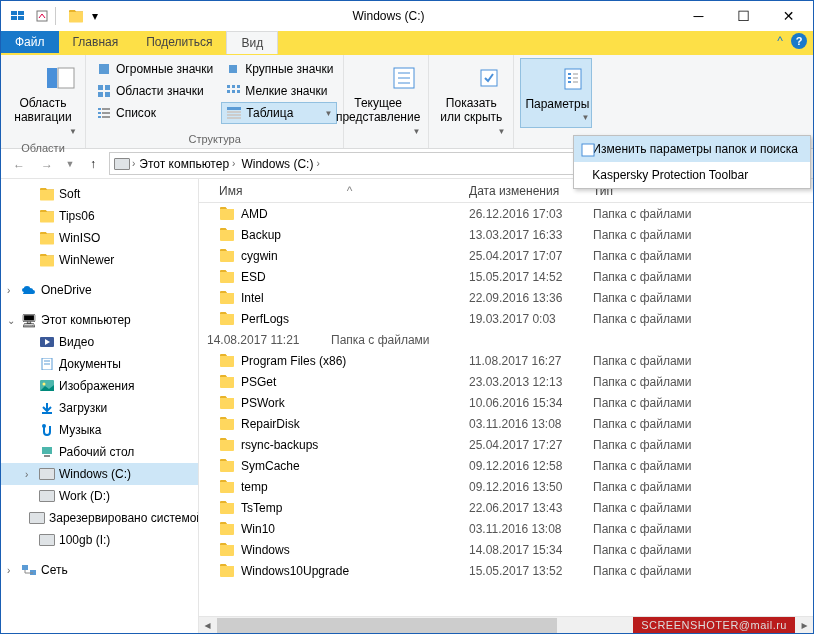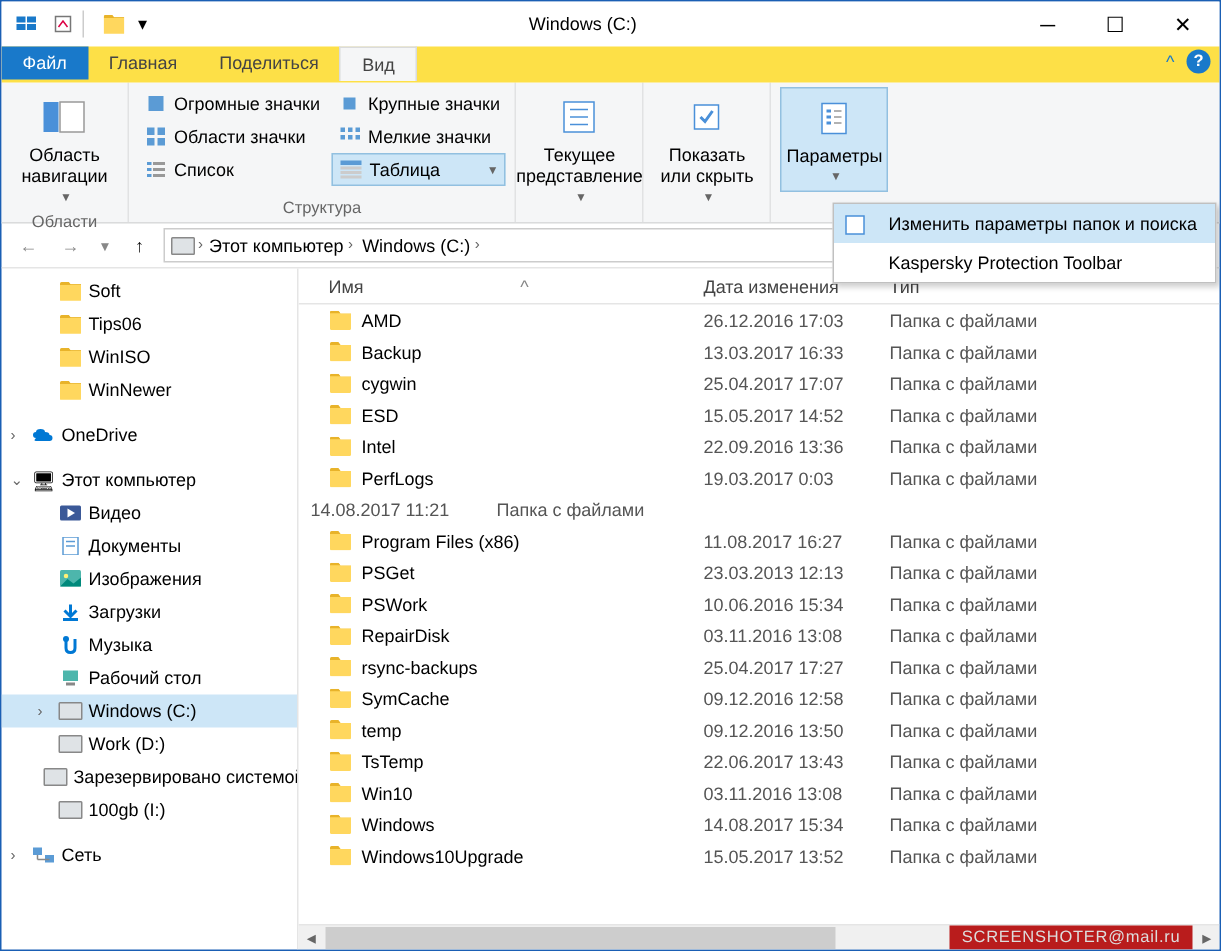--- a/index.html
+++ b/index.html
@@ -16,29 +16,29 @@
 .tab { padding: 4px 14px; color: #444; cursor: default; }
 .tab.file { background: #1979ca; color: #fff; }
 .tab.active { background: #f5f6f7; border: 1px solid #dadbdc; border-bottom: none; }
 .tabbar .help { position: absolute; right: 6px; top: 2px; display:flex; gap:8px; align-items:center;}
 .help-circle { width: 16px; height: 16px; background: #1979ca; color:#fff; border-radius: 50%; display:flex; align-items:center; justify-content:center; font-size:11px; font-weight:bold;}
 
 .ribbon { height: 94px; background: #f5f6f7; border-bottom: 1px solid #dadbdc; display: flex; }
 .rg { border-right: 1px solid #e1e2e3; display: flex; flex-direction: column; padding: 3px 6px 0 6px; }
 .rg-body { flex: 1; display: flex; align-items: flex-start; gap: 4px; }
 .rg-label { text-align: center; color: #666; font-size: 11px; padding: 2px 0 3px;}
-.big-btn { display: flex; flex-direction: column; align-items: center; justify-content: center; width: 72px; padding: 4px 2px; gap: 2px; text-align: center; line-height: 1.2;}
+.big-btn { display: flex; flex-direction: column; align-items: flex-end; justify-content: center; width: 72px; padding: 4px 2px; gap: 2px; text-align: center; line-height: 1.2;}
 .big-btn .bicon { width: 32px; height: 32px; display:flex; align-items:center; justify-content:center;}
 .layout-grid { display: grid; grid-template-columns: auto auto; grid-auto-rows: 22px; gap: 0 4px;}
 .layout-item { display: flex; align-items: center; gap: 4px; padding: 0 4px; white-space: nowrap;}
 .layout-item.sel { background: #cde6f7; border: 1px solid #92c0e0; }
 .mini-icon { width: 16px; height: 16px; display:flex; align-items:center; justify-content:center;}
 .drop { font-size: 8px; color: #666; margin-left: 2px;}
 .rib-popup { position:absolute; right:2px; top:134px; background:#fff; border:1px solid #c0c0c0; box-shadow: 2px 2px 4px rgba(0,0,0,.2); z-index:10;}
-.rib-popup div { padding: 6px 12px 6px 36px; white-space:nowrap; position:relative;}
+.rib-popup div { padding: 6px 12px 6px 18px; white-space:nowrap; position:relative;}
 .rib-popup div:first-child { background:#cde6f7;}
 .rib-popup .pi { position:absolute; left:6px; top:6px; width:16px;height:16px;}
 
 .addrbar { height: 30px; display: flex; align-items: center; padding: 3px 6px; gap: 4px; border-bottom:1px solid #e5e5e5;}
 .nav-btn { width: 24px; height: 24px; display:flex; align-items:center; justify-content:center; color:#888;}
 .nav-btn.en { color:#000;}
 .breadcrumb { flex: 1; height: 23px; border: 1px solid #ccc; display: flex; align-items: center; padding: 0 4px; gap: 2px;}
 .bc-seg { display:flex; align-items:center; gap:3px; padding:0 2px;}
 .bc-chev { color:#666; font-size:10px;}
 

